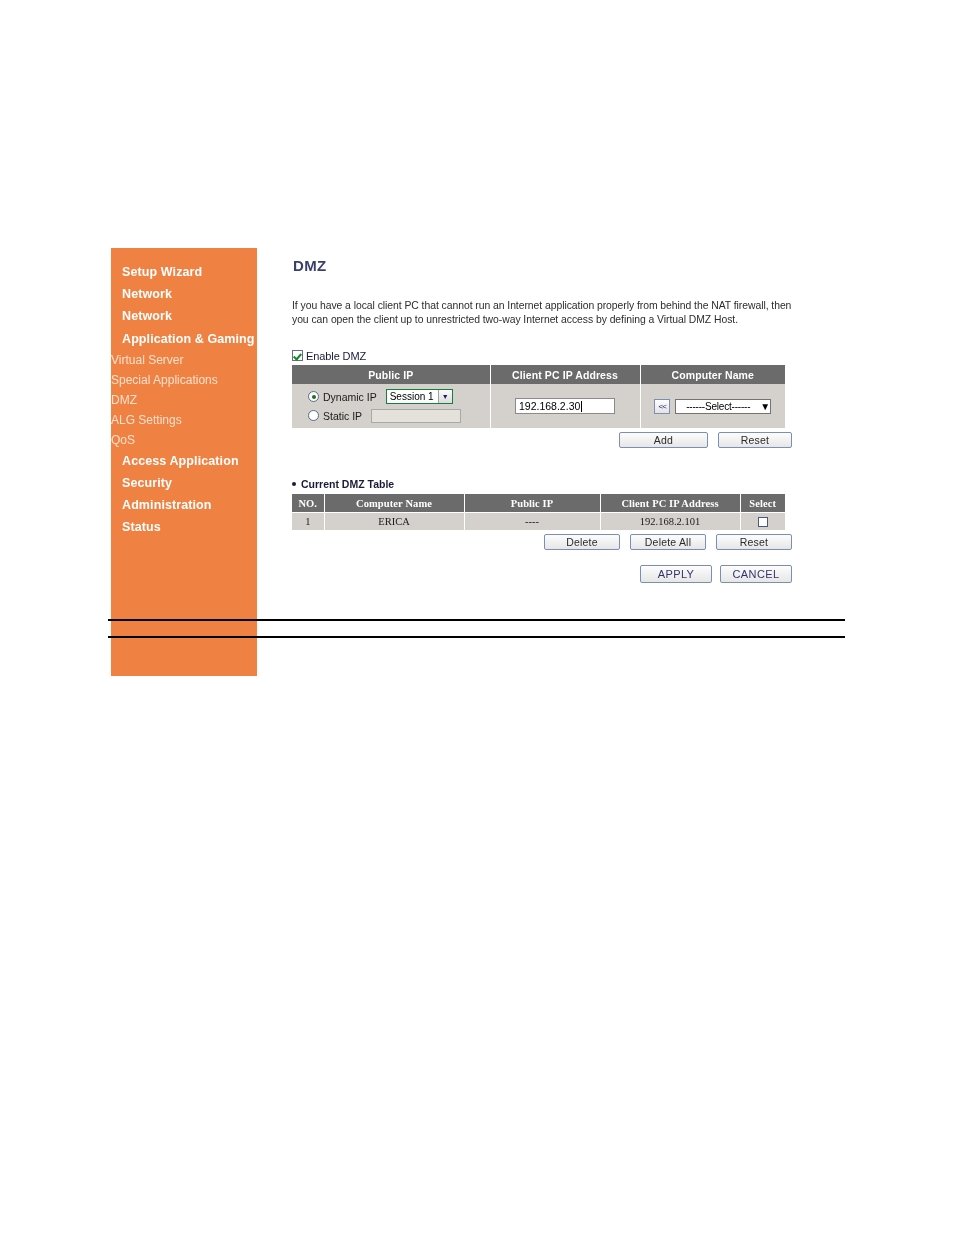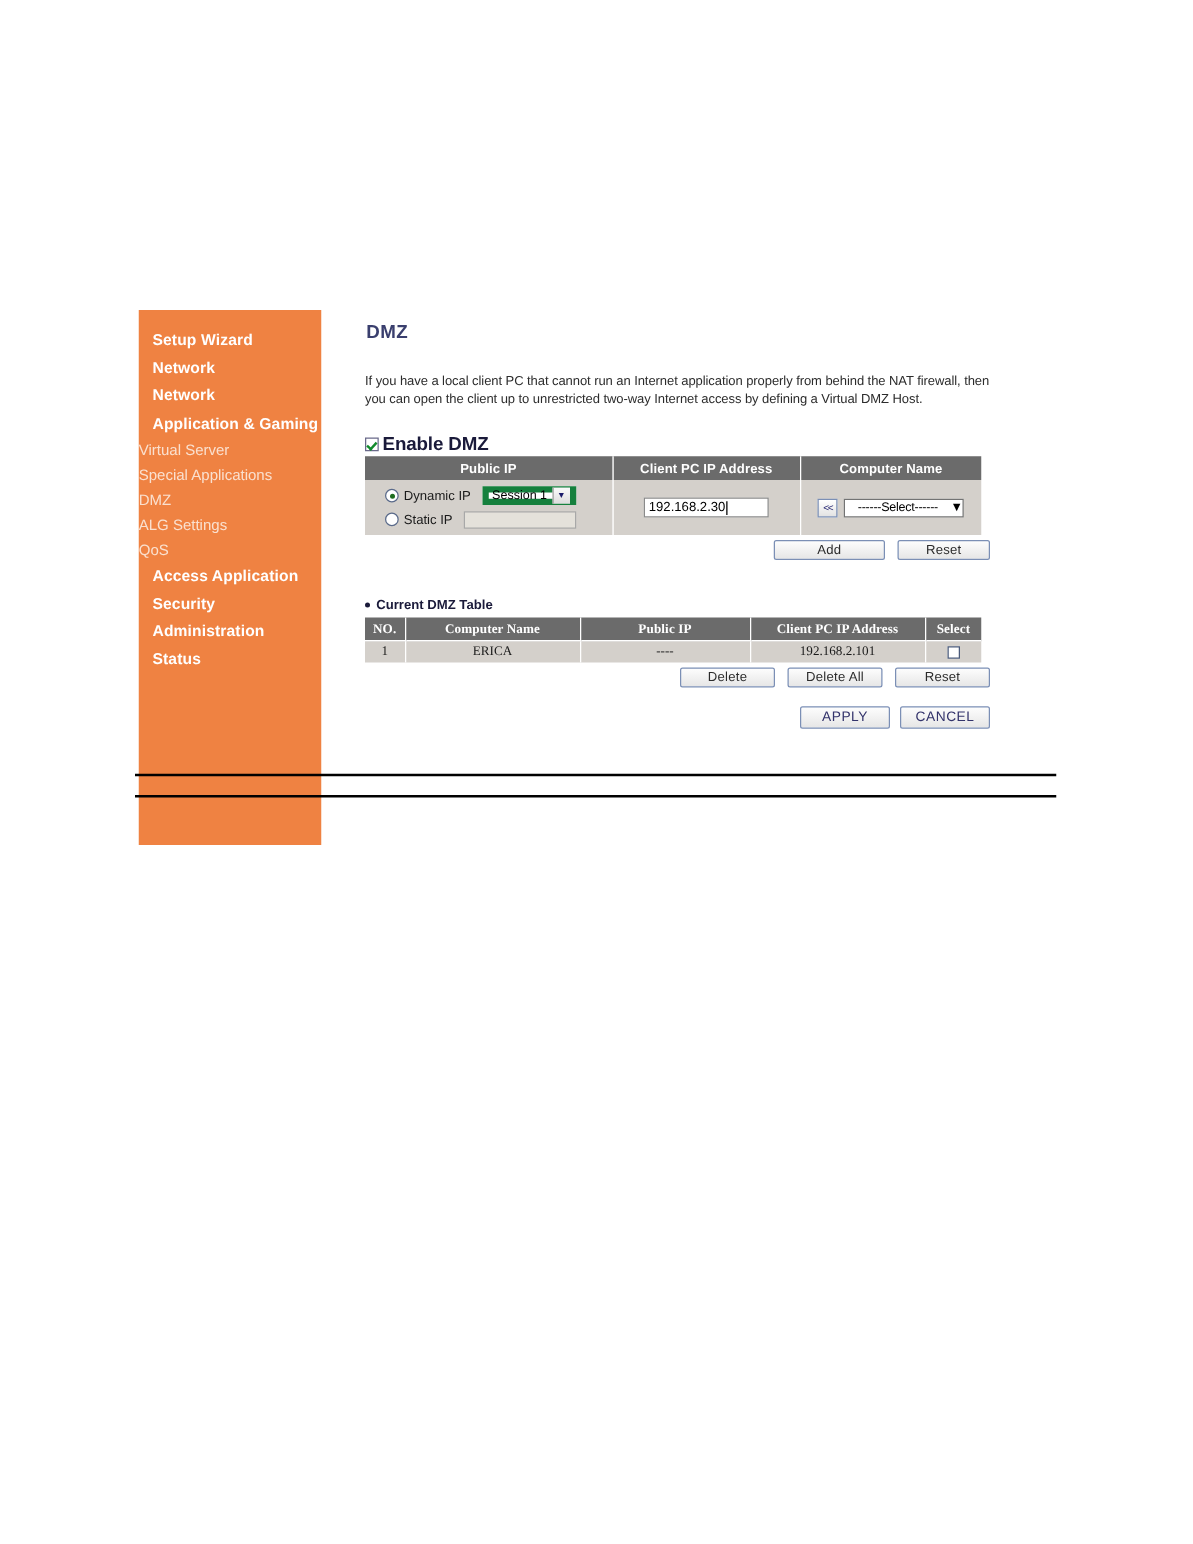--- a/index.html
+++ b/index.html
@@ -88,22 +88,22 @@
     position: absolute;
     left: 2px;
     top: 1px;
     width: 3px;
     height: 6px;
     border: solid #128a2c;
     border-width: 0 2px 2px 0;
     transform: rotate(42deg);
   }
   #enable-label {
-    font-size: 15px;
-    font-weight: bold;
+    font-size: 11px;
+    font-weight: normal;
     color: #1a1a3a;
     letter-spacing: -0.1px;
   }
 
   
   #form-table {
     margin-top: 3px;
     width: 493px;
     border-collapse: collapse;
     table-layout: fixed;
@@ -157,21 +157,21 @@
   }
   .rlabel {
     font-size: 10.5px;
     color: #1a1a1a;
     white-space: nowrap;
   }
   .ddl {
     margin-left: 5px;
     height: 15px;
     box-sizing: border-box;
-    border: 5px solid #15803d;
+    border: 1px solid #15803d;
     background: #ffffff;
     display: inline-flex;
     align-items: center;
     font-size: 10px;
     color: #000;
     padding: 0 0 0 3px;
   }
   .ddl .txt { white-space: nowrap; }
   .ddl .arrow {
     width: 13px;

